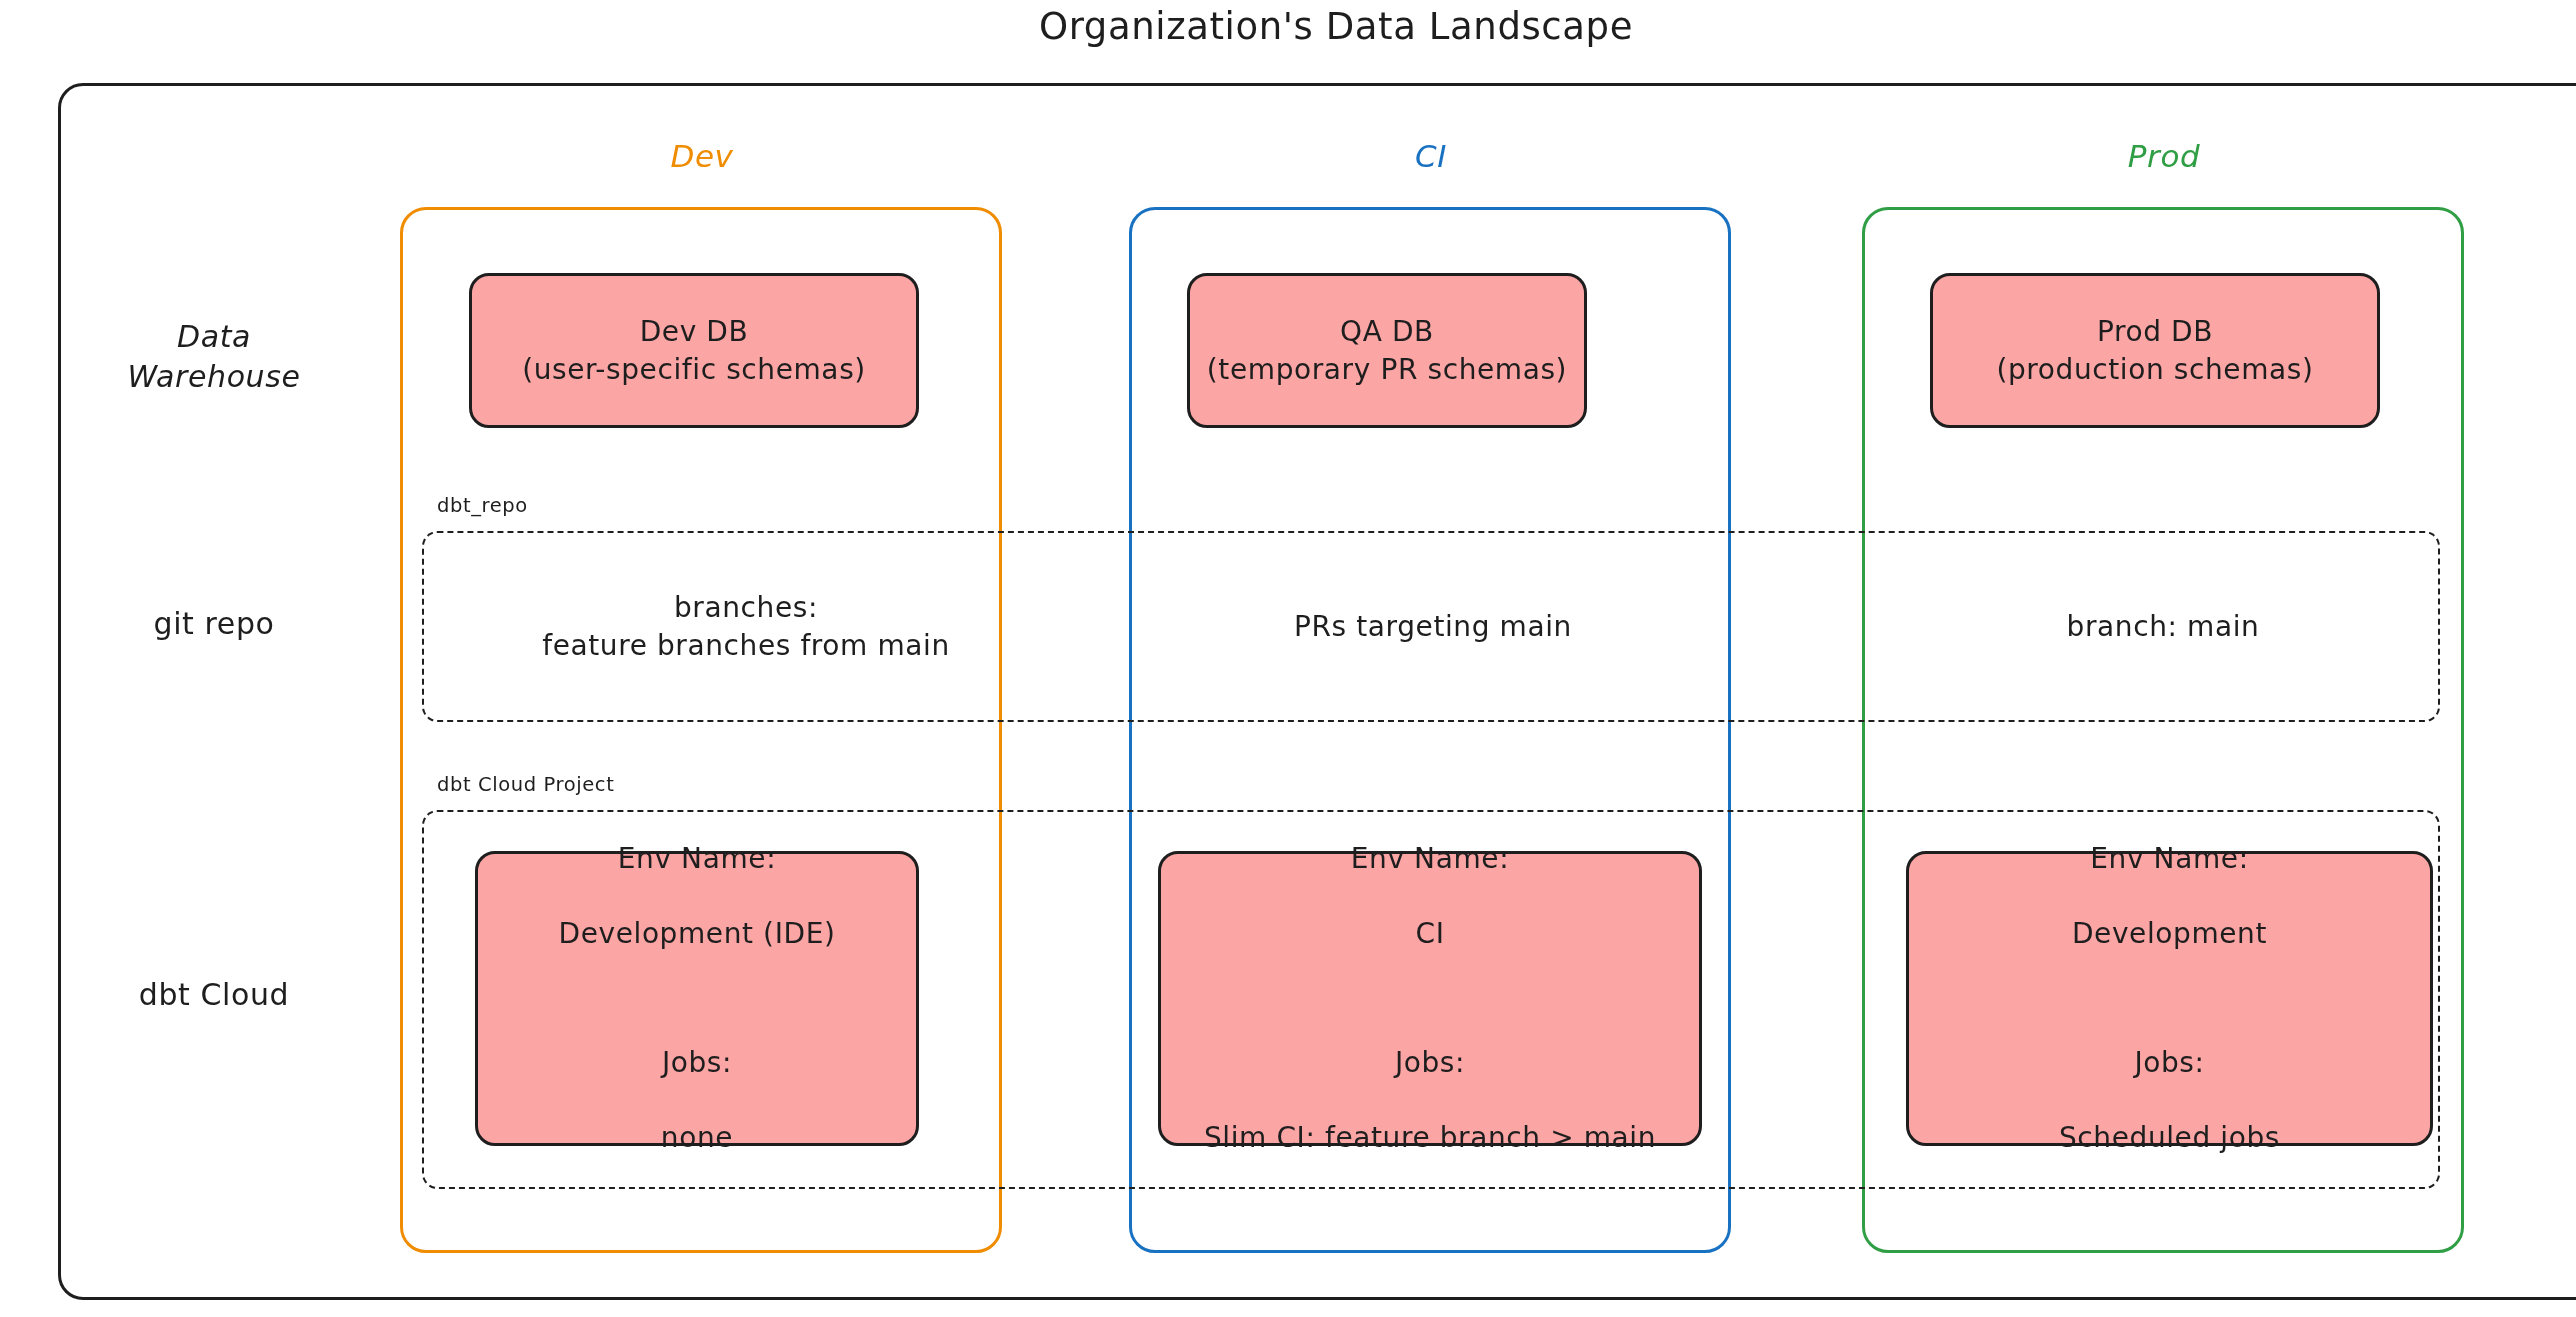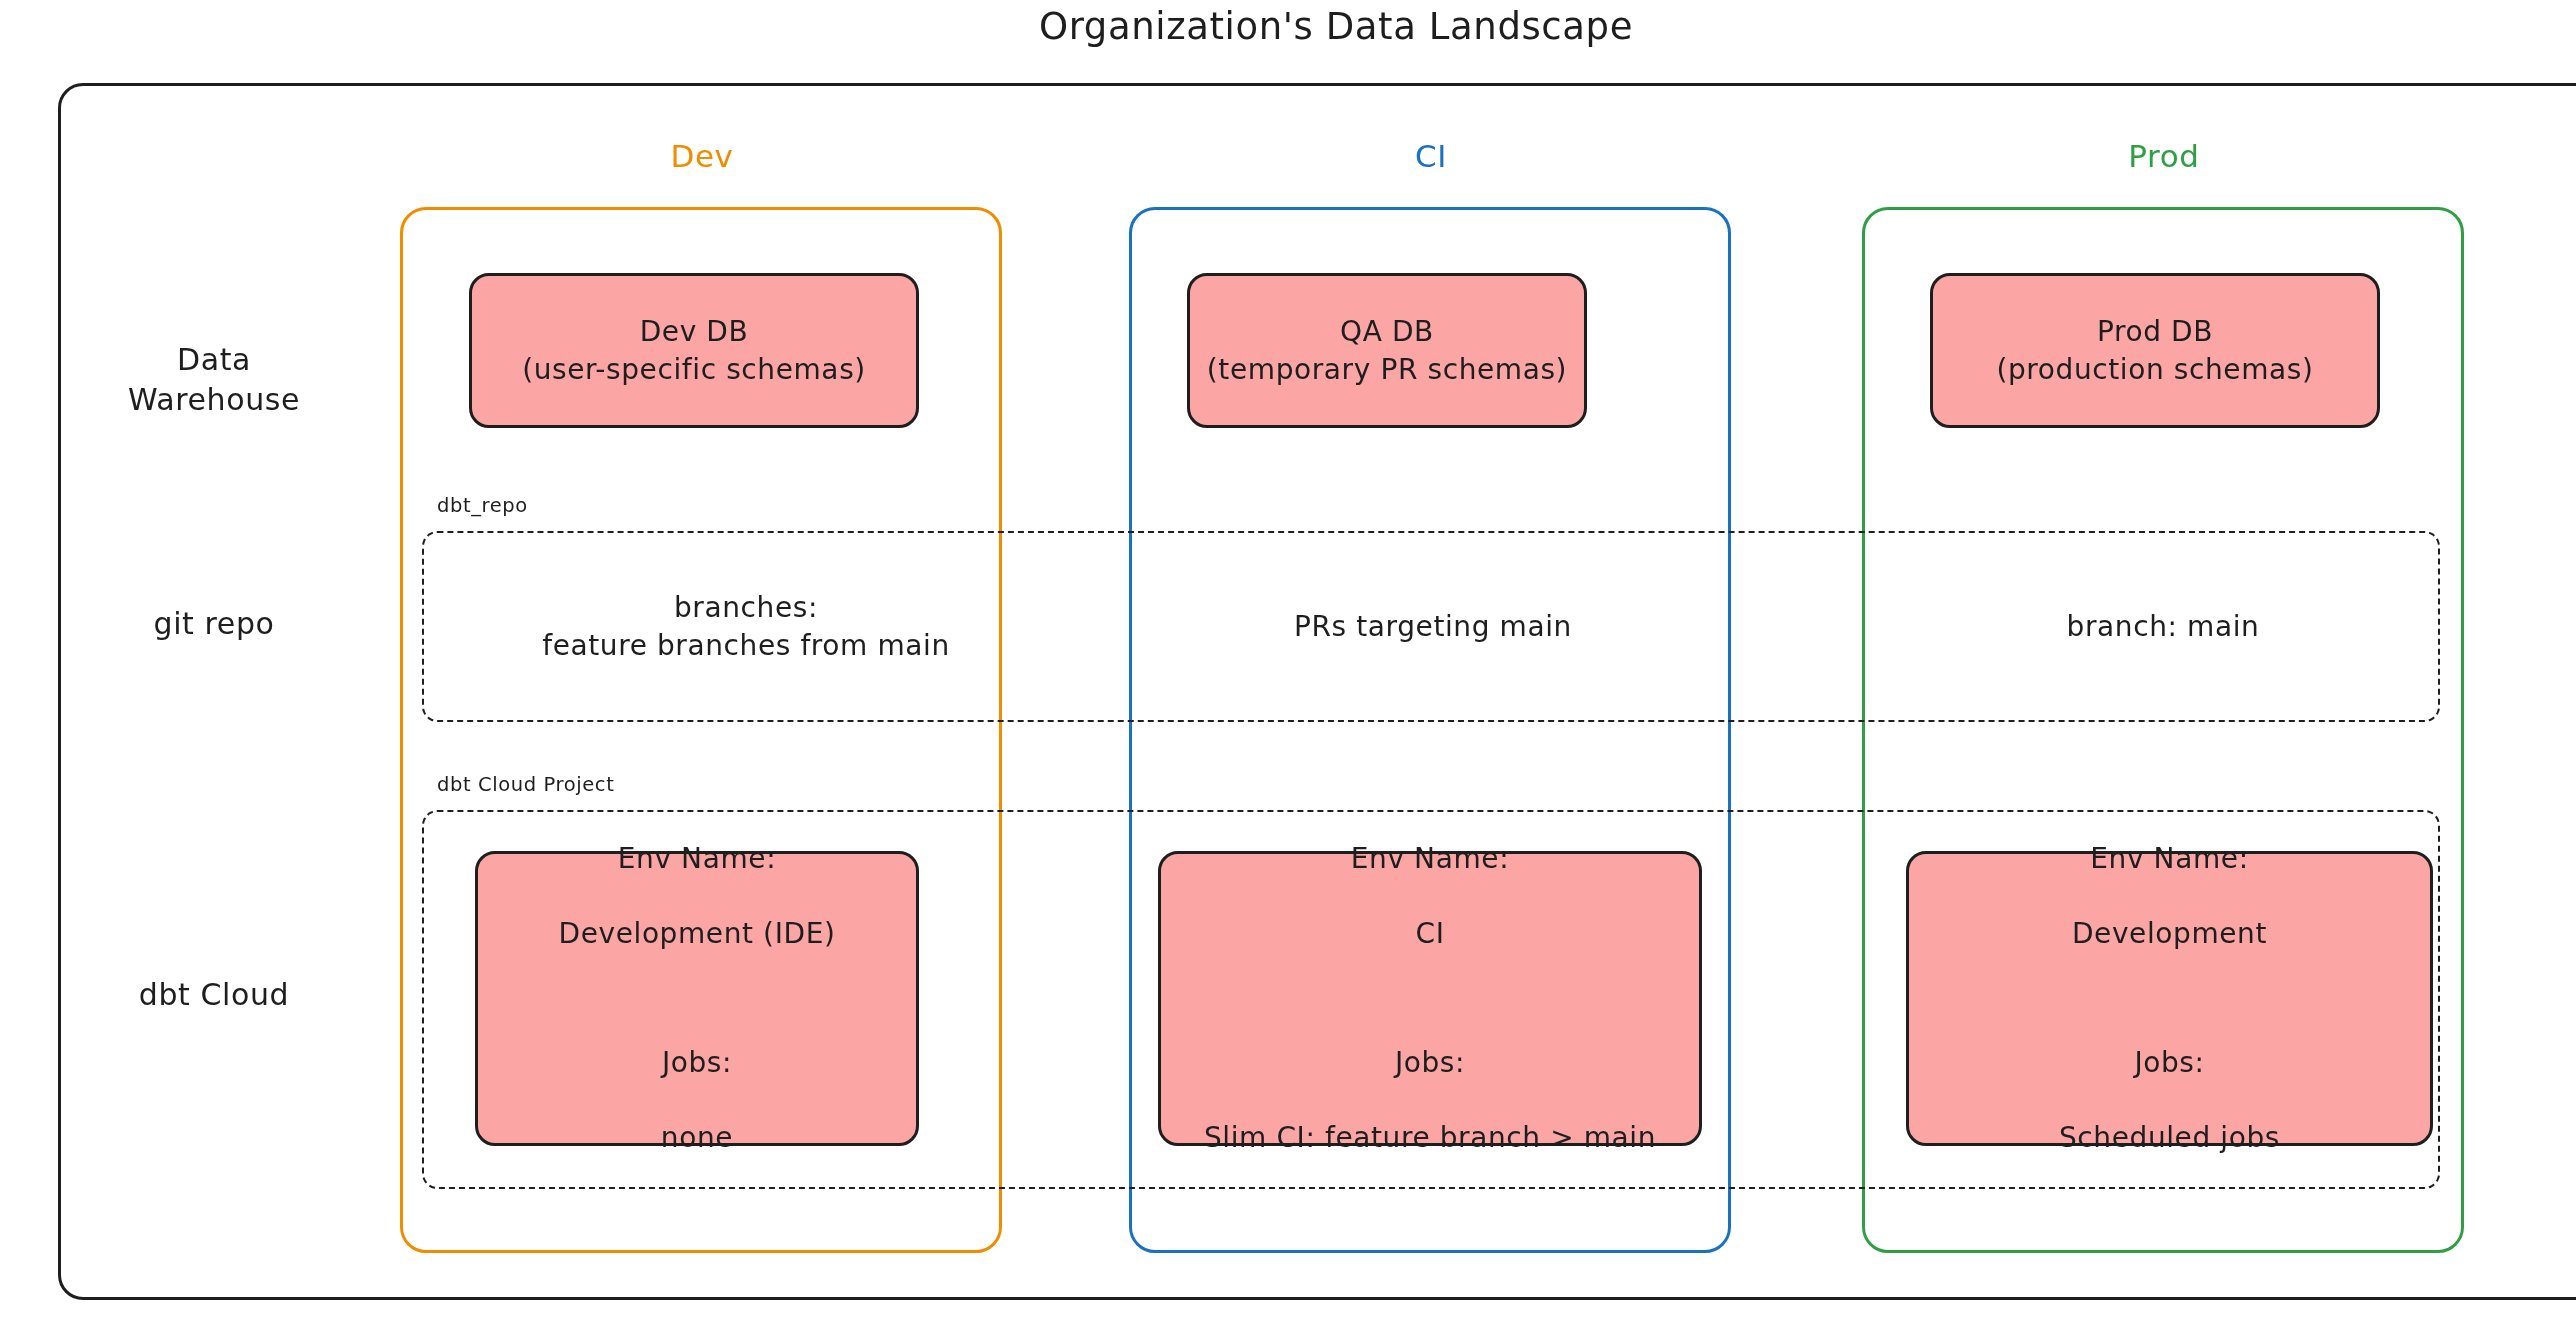--- a/index.html
+++ b/index.html
@@ -56,32 +56,33 @@
   .row-label {
     position: absolute;
     left: 36px;
     width: 260px;
     text-align: center;
     font-size: 30px;
     line-height: 1.32;
     color: #1e1e1e;
     white-space: pre-line;
   }
-  #row-label-data-warehouse { top: 340px; }
+  #row-label-data-warehouse { top: 317px; font-style: italic; }
   #row-label-git-repo       { top: 604px; }
   #row-label-dbt-cloud      { top: 975px; }
 
   
   .col-header {
     position: absolute;
     top: 141px;
     width: 604px;
     text-align: center;
     font-size: 31px;
     line-height: 1;
+    font-style: italic;
   }
   #col-header-dev  { left: 352px;  color: #f08c00; }
   #col-header-ci   { left: 1081px; color: #1971c2; }
   #col-header-prod { left: 1814px; color: #2f9e44; }
 
   
   .env-column {
     position: absolute;
     top: 207px;
     width: 602px;

